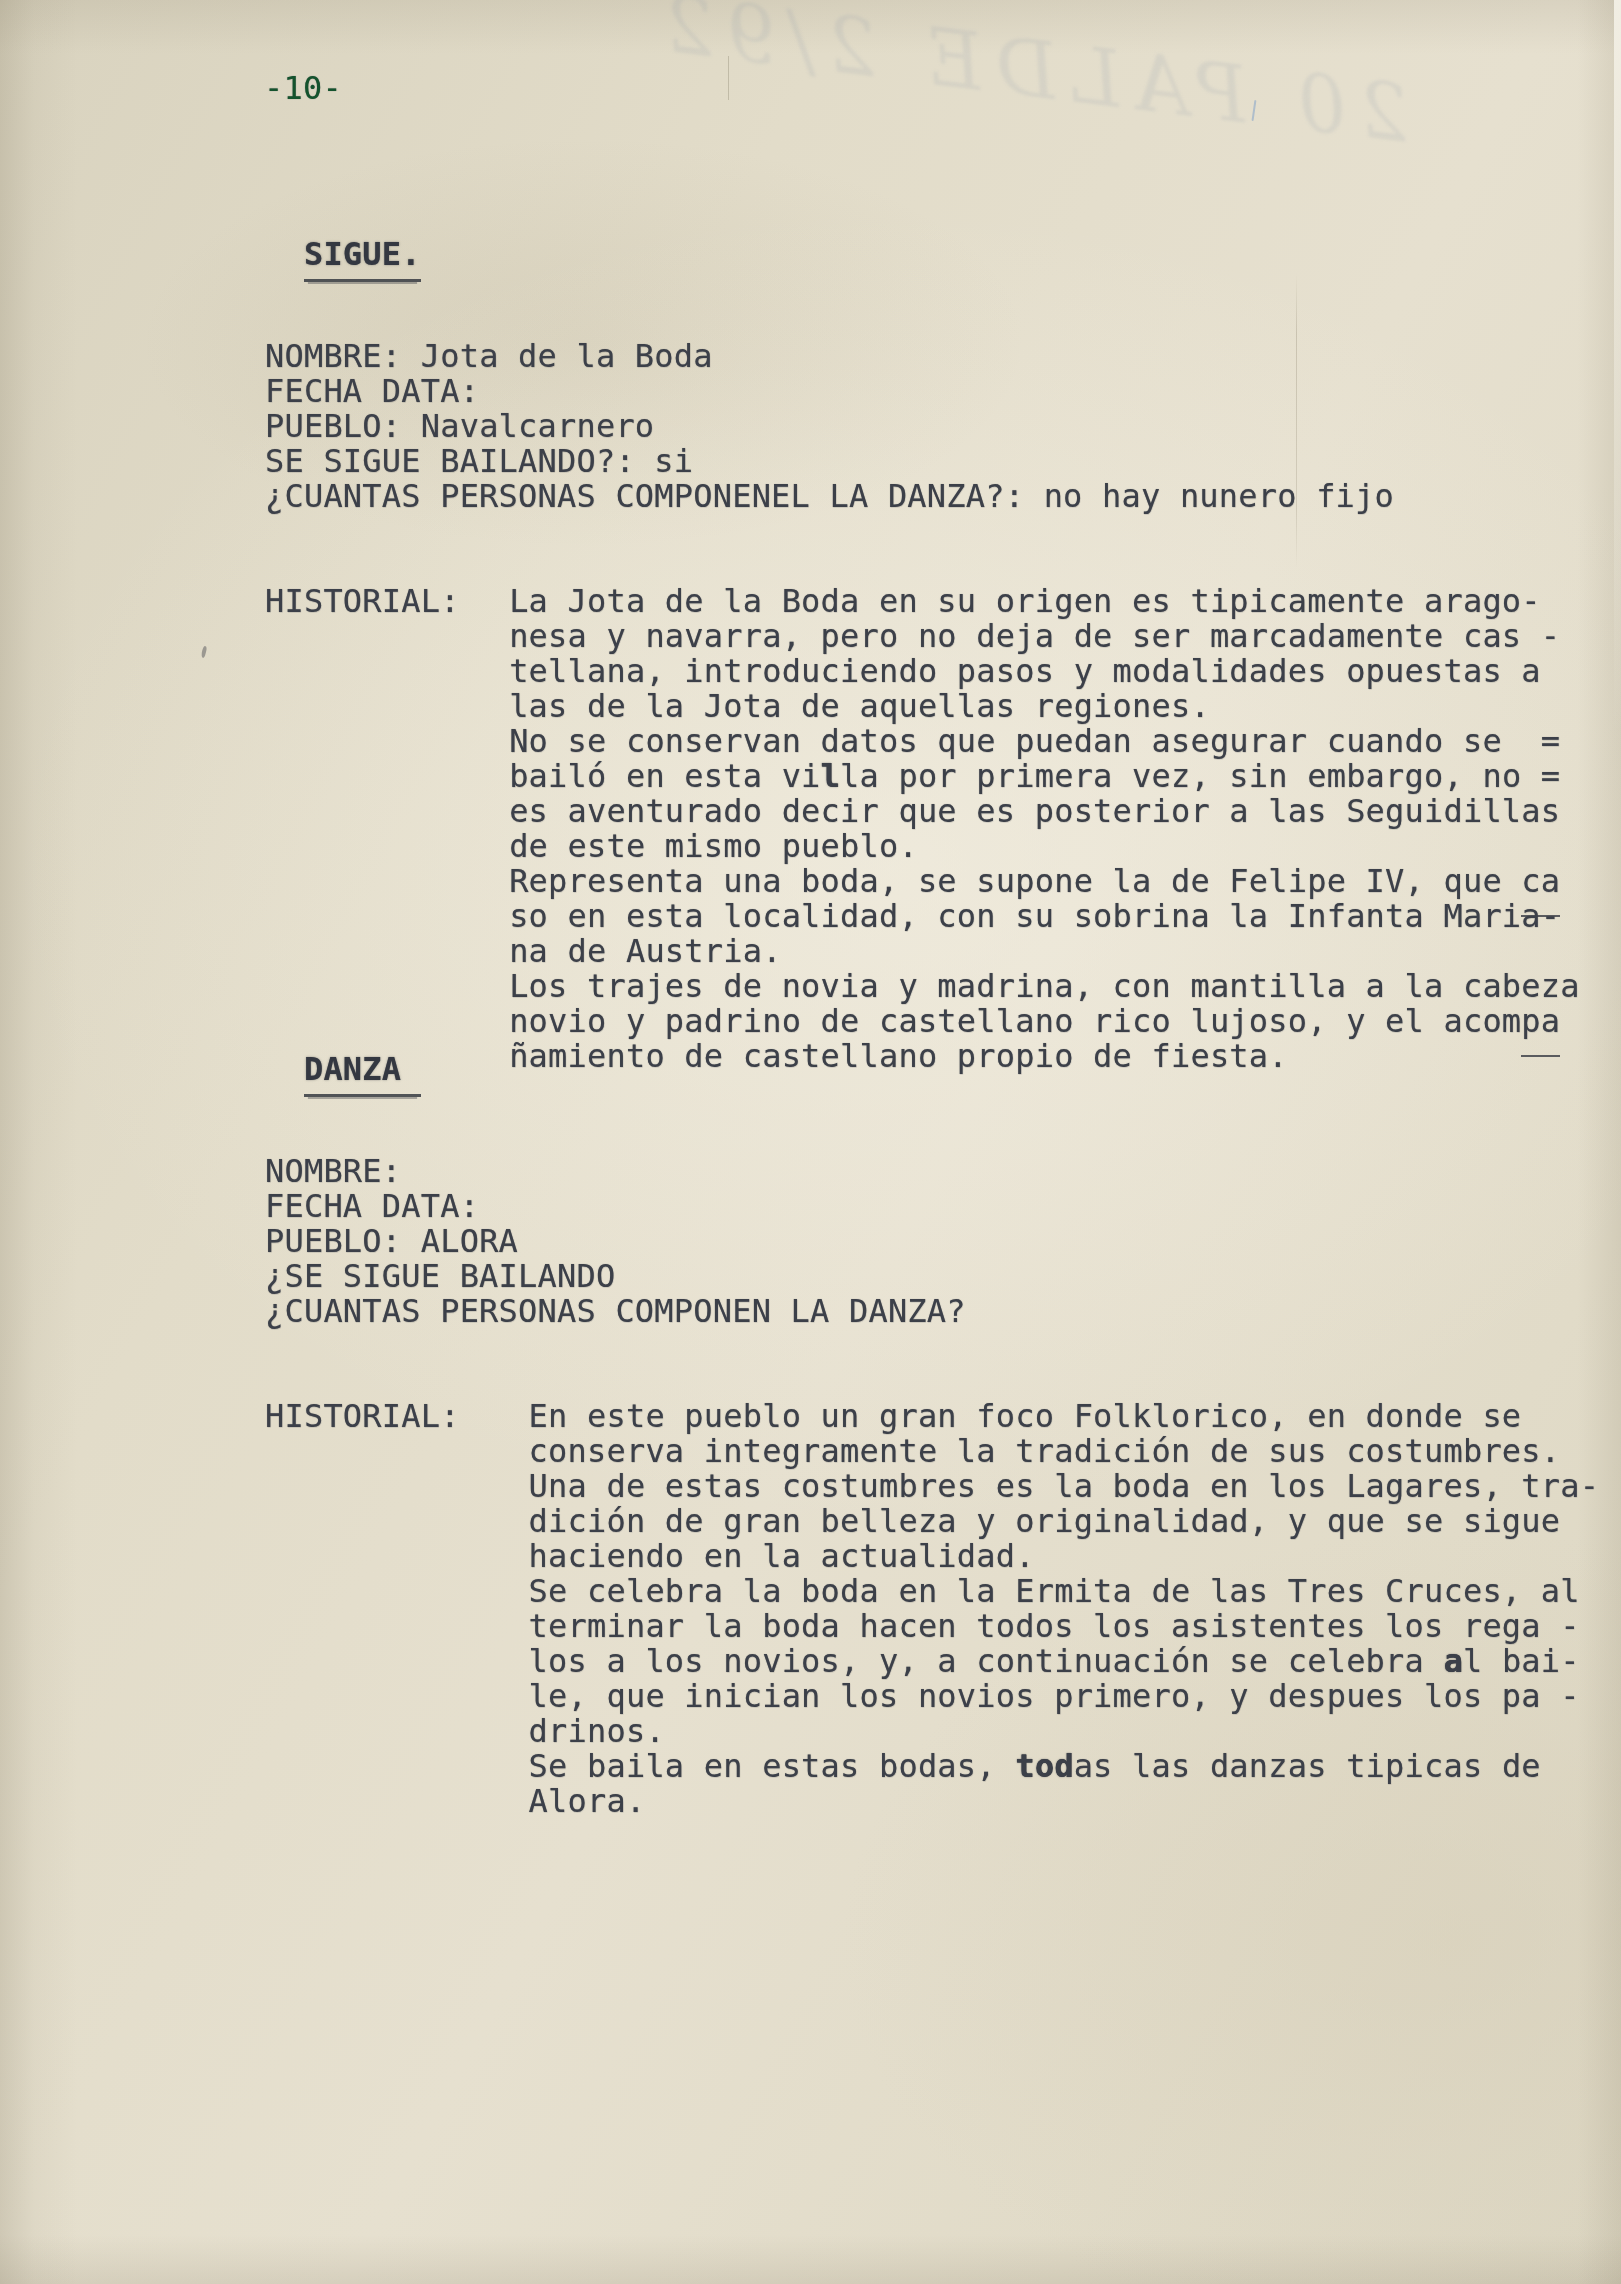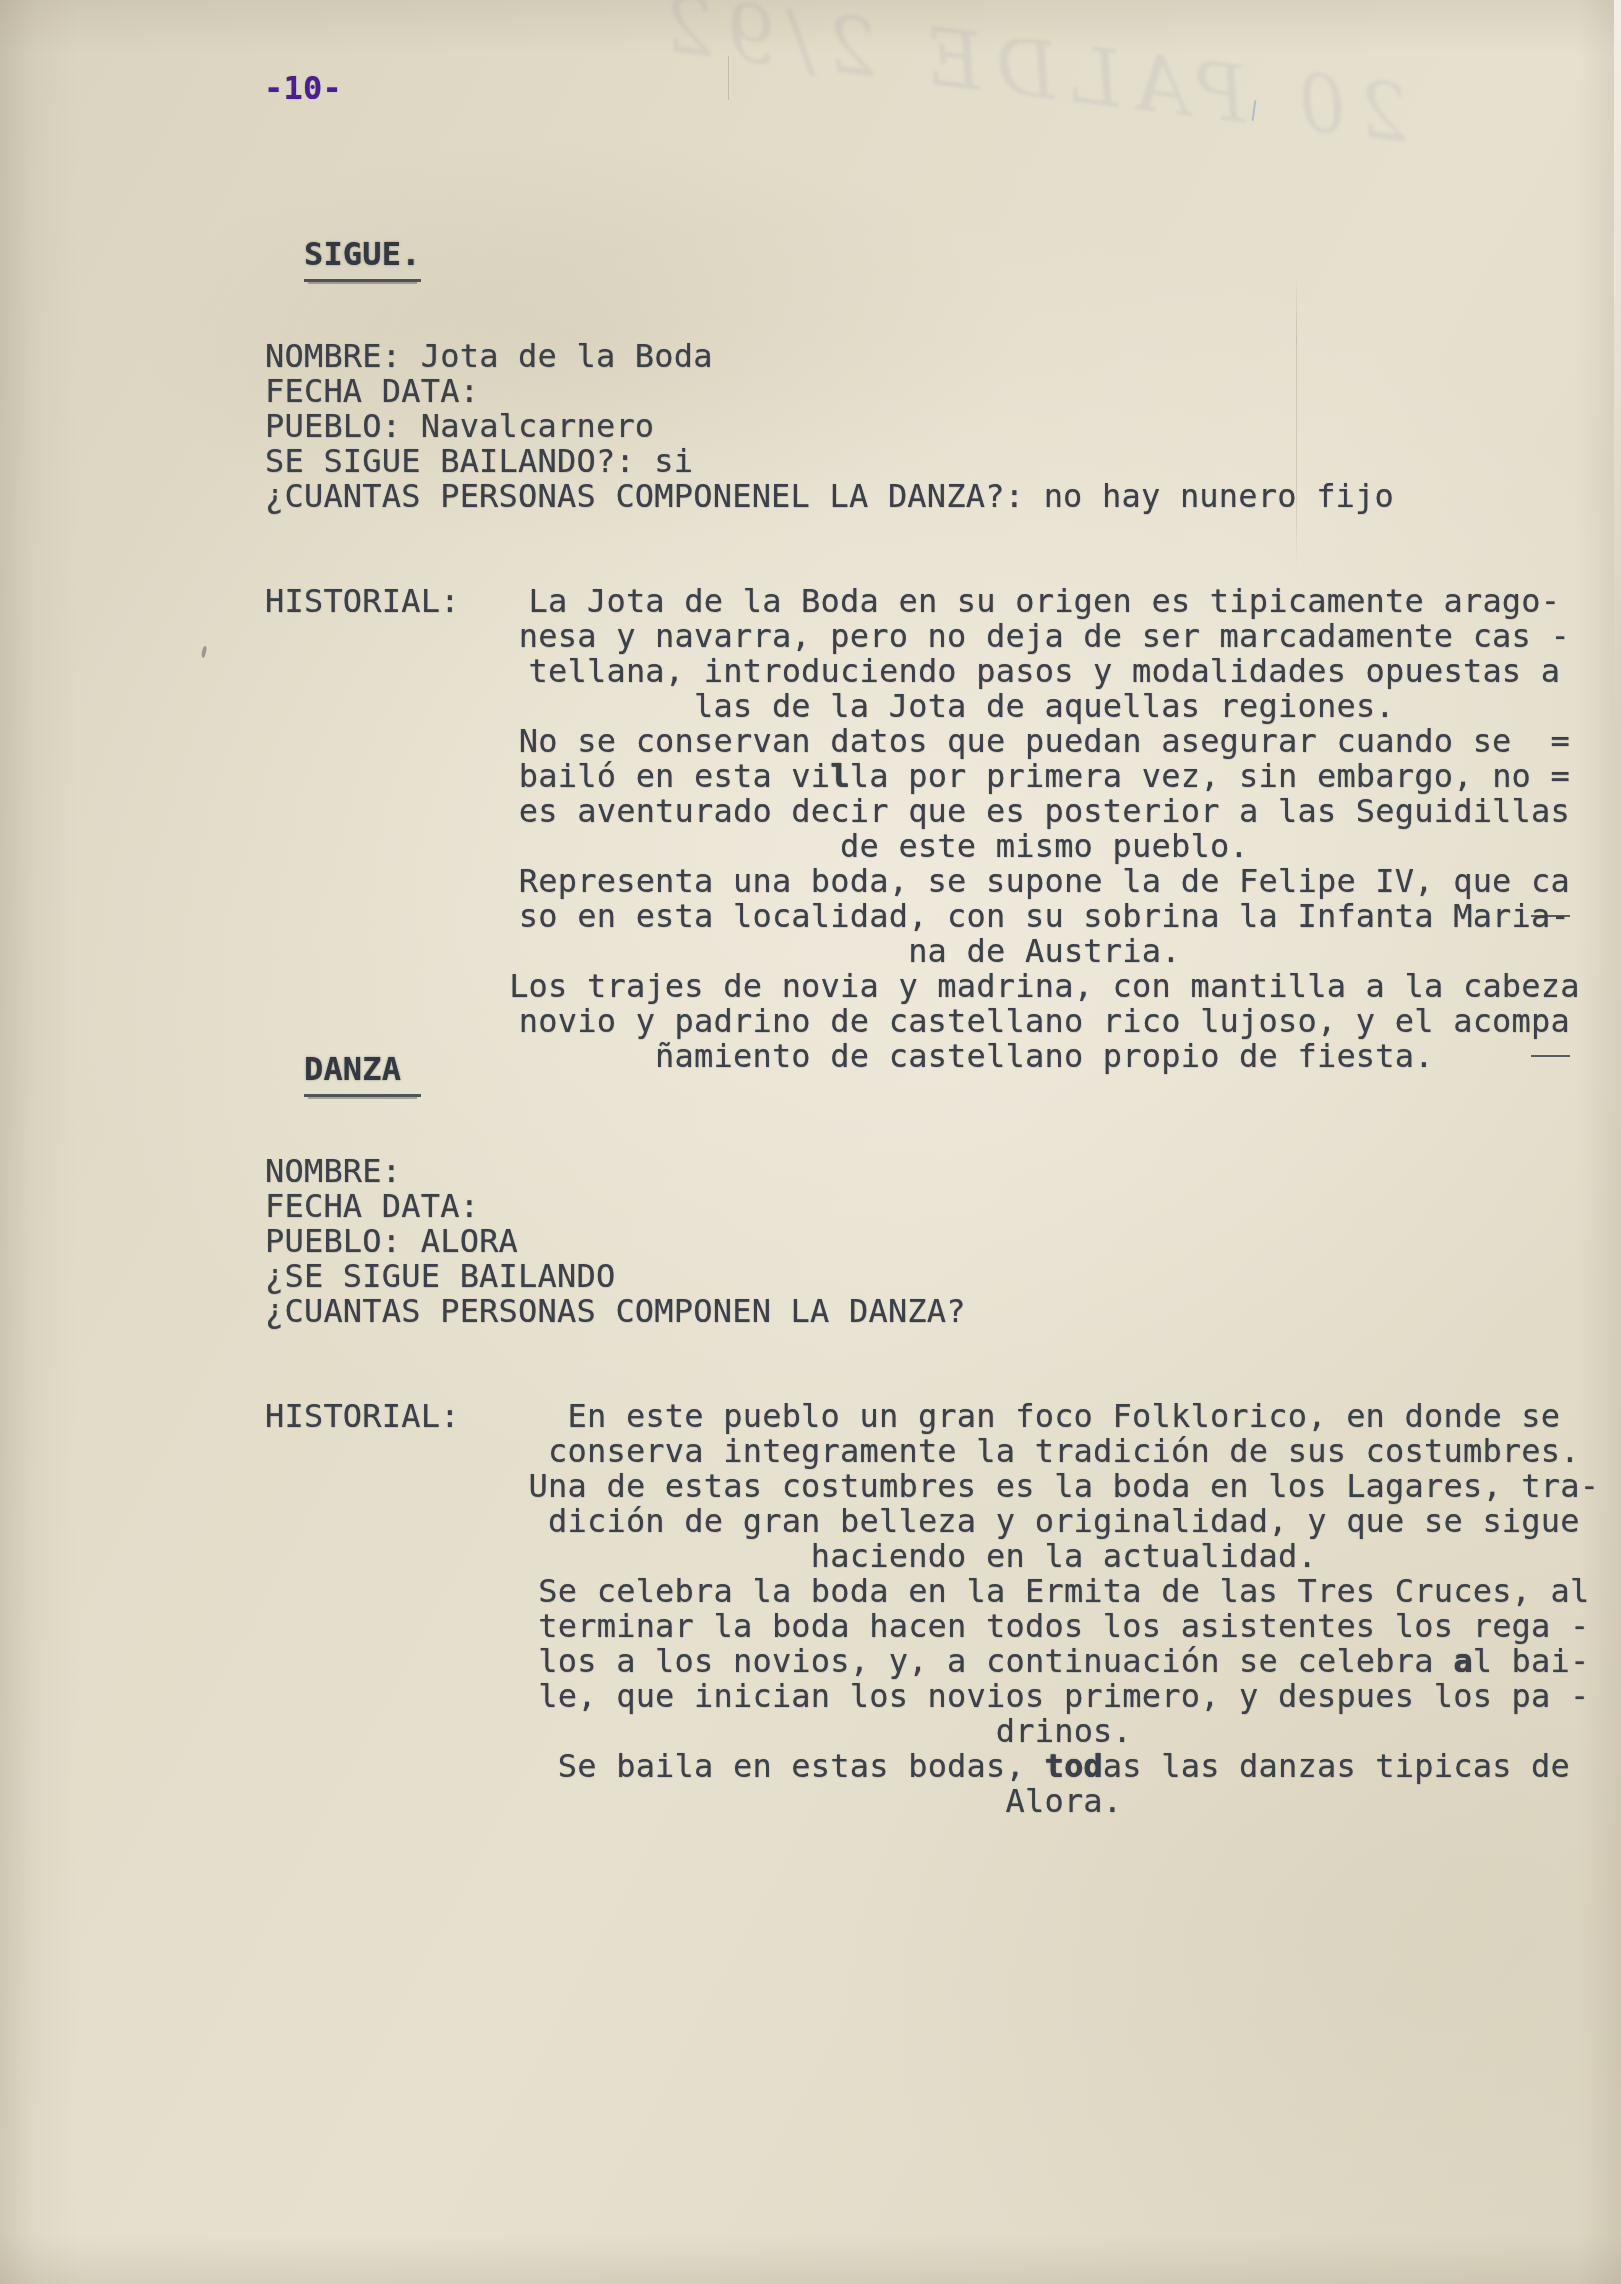--- a/index.html
+++ b/index.html
@@ -33,40 +33,40 @@
   .tw {
     color: #3c4049;
     font-size: 32px;
     letter-spacing: 0.2px;
     line-height: 35px;
     text-shadow: 0 0 1px rgba(55,58,66,0.45), 0.5px 0.5px 0 rgba(55,58,66,0.10);
     white-space: pre;
   }
   .page-number {
     position: absolute; left: 264px; top: 71px;
-    font-weight: bold;
-    color: #4c1d95;
+    font-weight: normal;
+    color: #14532d;
     text-shadow: 0 0 1px rgba(45,48,56,0.55);
   }
   .section { position: absolute; left: 265px; }
   .section-madrid { top: 202px; }
   .section-malaga { top: 1017px; }
   .heading {
     display: inline-block;
     font-weight: bold;
     color: #343841;
     text-shadow: 0 0 1.2px rgba(40,44,52,0.6), 0 0 3.4px rgba(40,44,52,0.15);
     border-bottom: 3.9px solid rgba(48,52,60,0.82);
     padding-bottom: 6.9px;
     margin-bottom: 22.5px;
     box-shadow: 0 5.9px 0 -3.9px rgba(48,52,60,0.35);
   }
   .field-line { white-space: pre; }
   .field-label { font-weight: normal; }
-  .hist { display: flex; align-items: flex-start; text-align: center; }
+  .hist { display: flex; align-items: flex-start; }
   .hist-label { white-space: pre; flex: 0 0 auto; }
   .hist-lines { flex: 0 0 auto; margin-left: 30px; }
   .hist-line { white-space: pre; }
   .seg-underline {
     border-bottom: 2.9px solid rgba(55,58,66,0.8);
     padding-bottom: 15px;
   }
   .seg-bold {
     font-weight: bold;
     text-shadow: 0 0 1.5px rgba(45,48,56,0.7), 0.5px 0 0 rgba(45,48,56,0.8);

